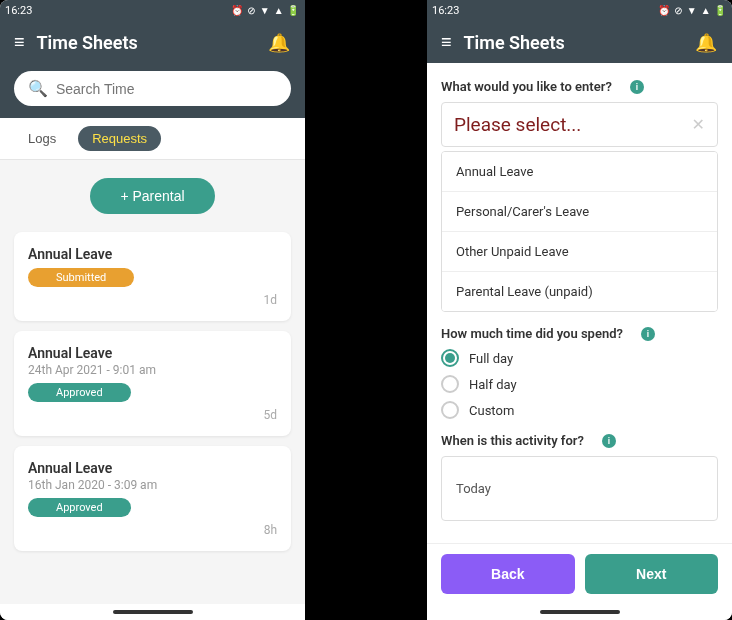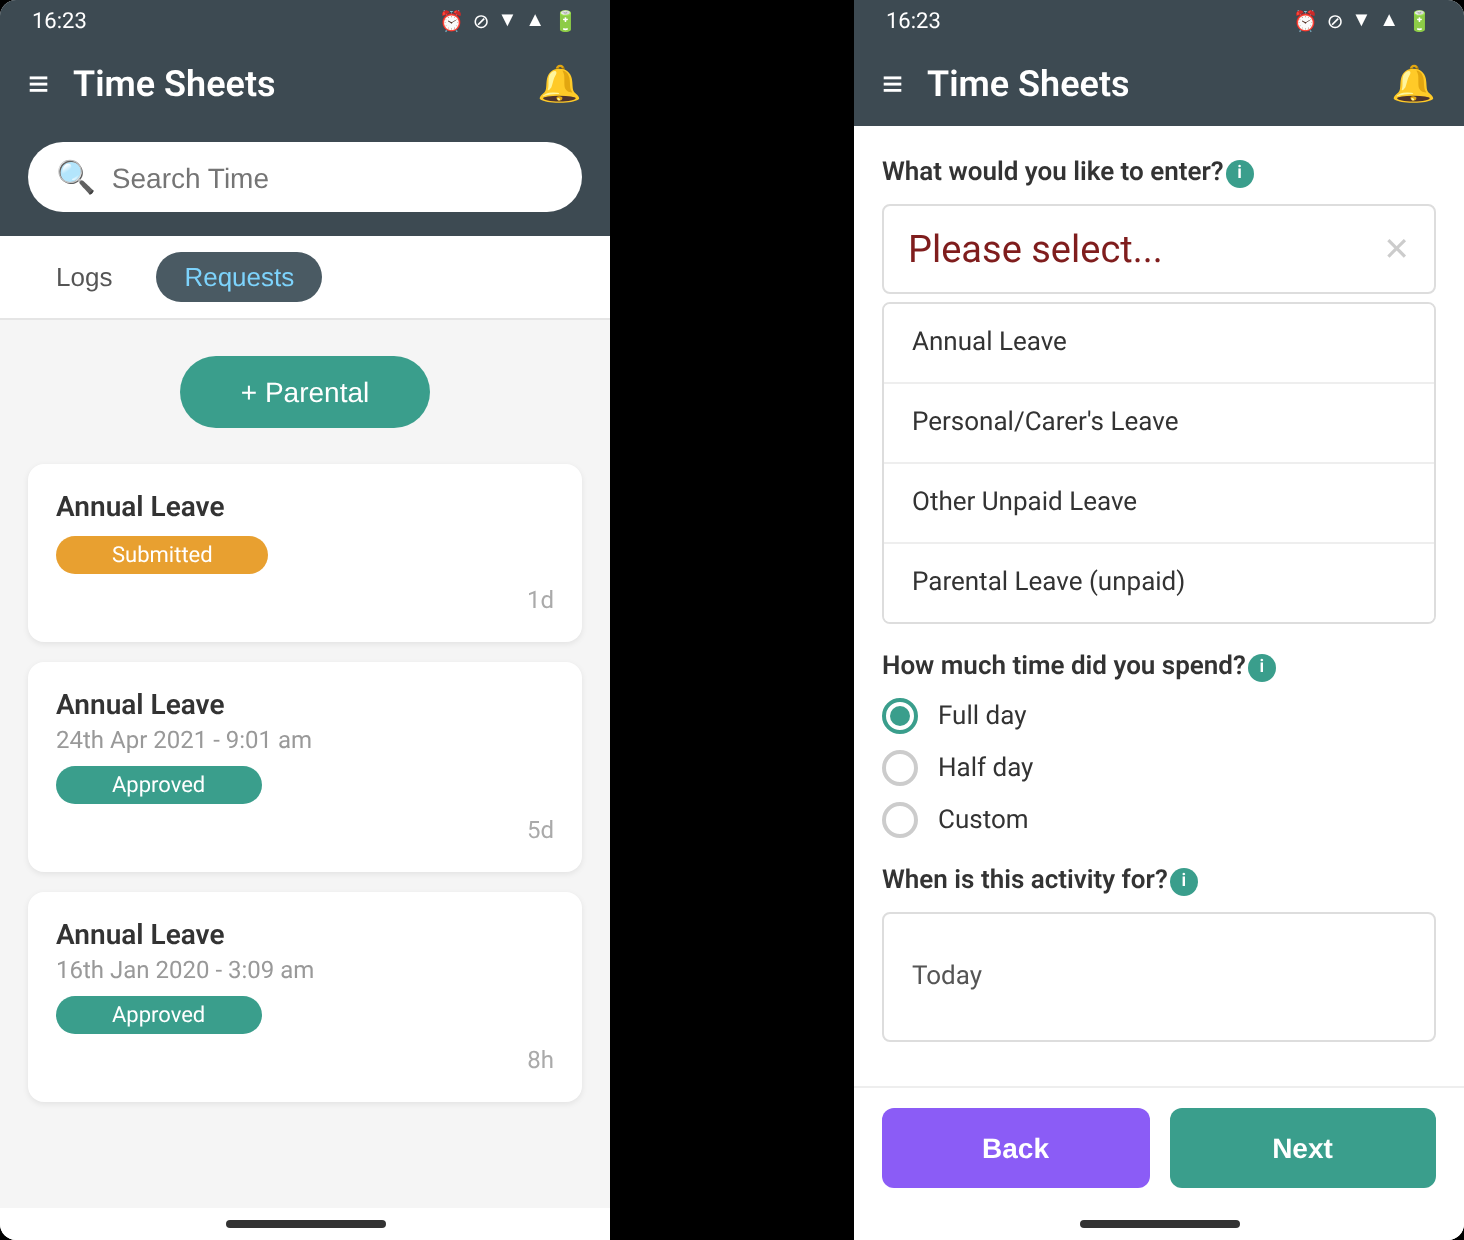--- a/index.html
+++ b/index.html
@@ -24,21 +24,21 @@
       background: #f5f5f5;
       display: flex;
       flex-direction: column;
       overflow: hidden;
       border-radius: 8px 0 0 8px;
     }
     .status-bar {
       background: #3d4a52;
       color: #fff;
       font-size: 11px;
-      padding: 4px 16px;
+      padding: 4px 5px;
       display: flex;
       justify-content: space-between;
       align-items: center;
     }
     .status-icons {
       display: flex;
       gap: 4px;
       align-items: center;
       font-size: 10px;
     }
@@ -88,21 +88,21 @@
     }
     .tab-btn {
       padding: 5px 14px;
       border-radius: 20px;
       border: none;
       font-size: 13px;
       cursor: pointer;
     }
     .tab-btn.active {
       background: #4a5a63;
-      color: #7dd3fc;
+      color: #fde047;
     }
     .tab-btn.inactive {
       background: transparent;
       color: #555;
     }
     .content-area {
       flex: 1;
       overflow-y: auto;
       padding: 14px;
       display: flex;
@@ -173,21 +173,21 @@
       overflow-y: auto;
       padding: 16px 14px;
     }
     .form-section-label {
       font-size: 13px;
       font-weight: 600;
       color: #333;
       margin-bottom: 8px;
       display: flex;
       align-items: center;
-      gap: 1px;
+      gap: 18px;
     }
     .info-icon {
       background: #3a9e8c;
       color: #fff;
       border-radius: 50%;
       width: 14px;
       height: 14px;
       font-size: 9px;
       display: inline-flex;
       align-items: center;

